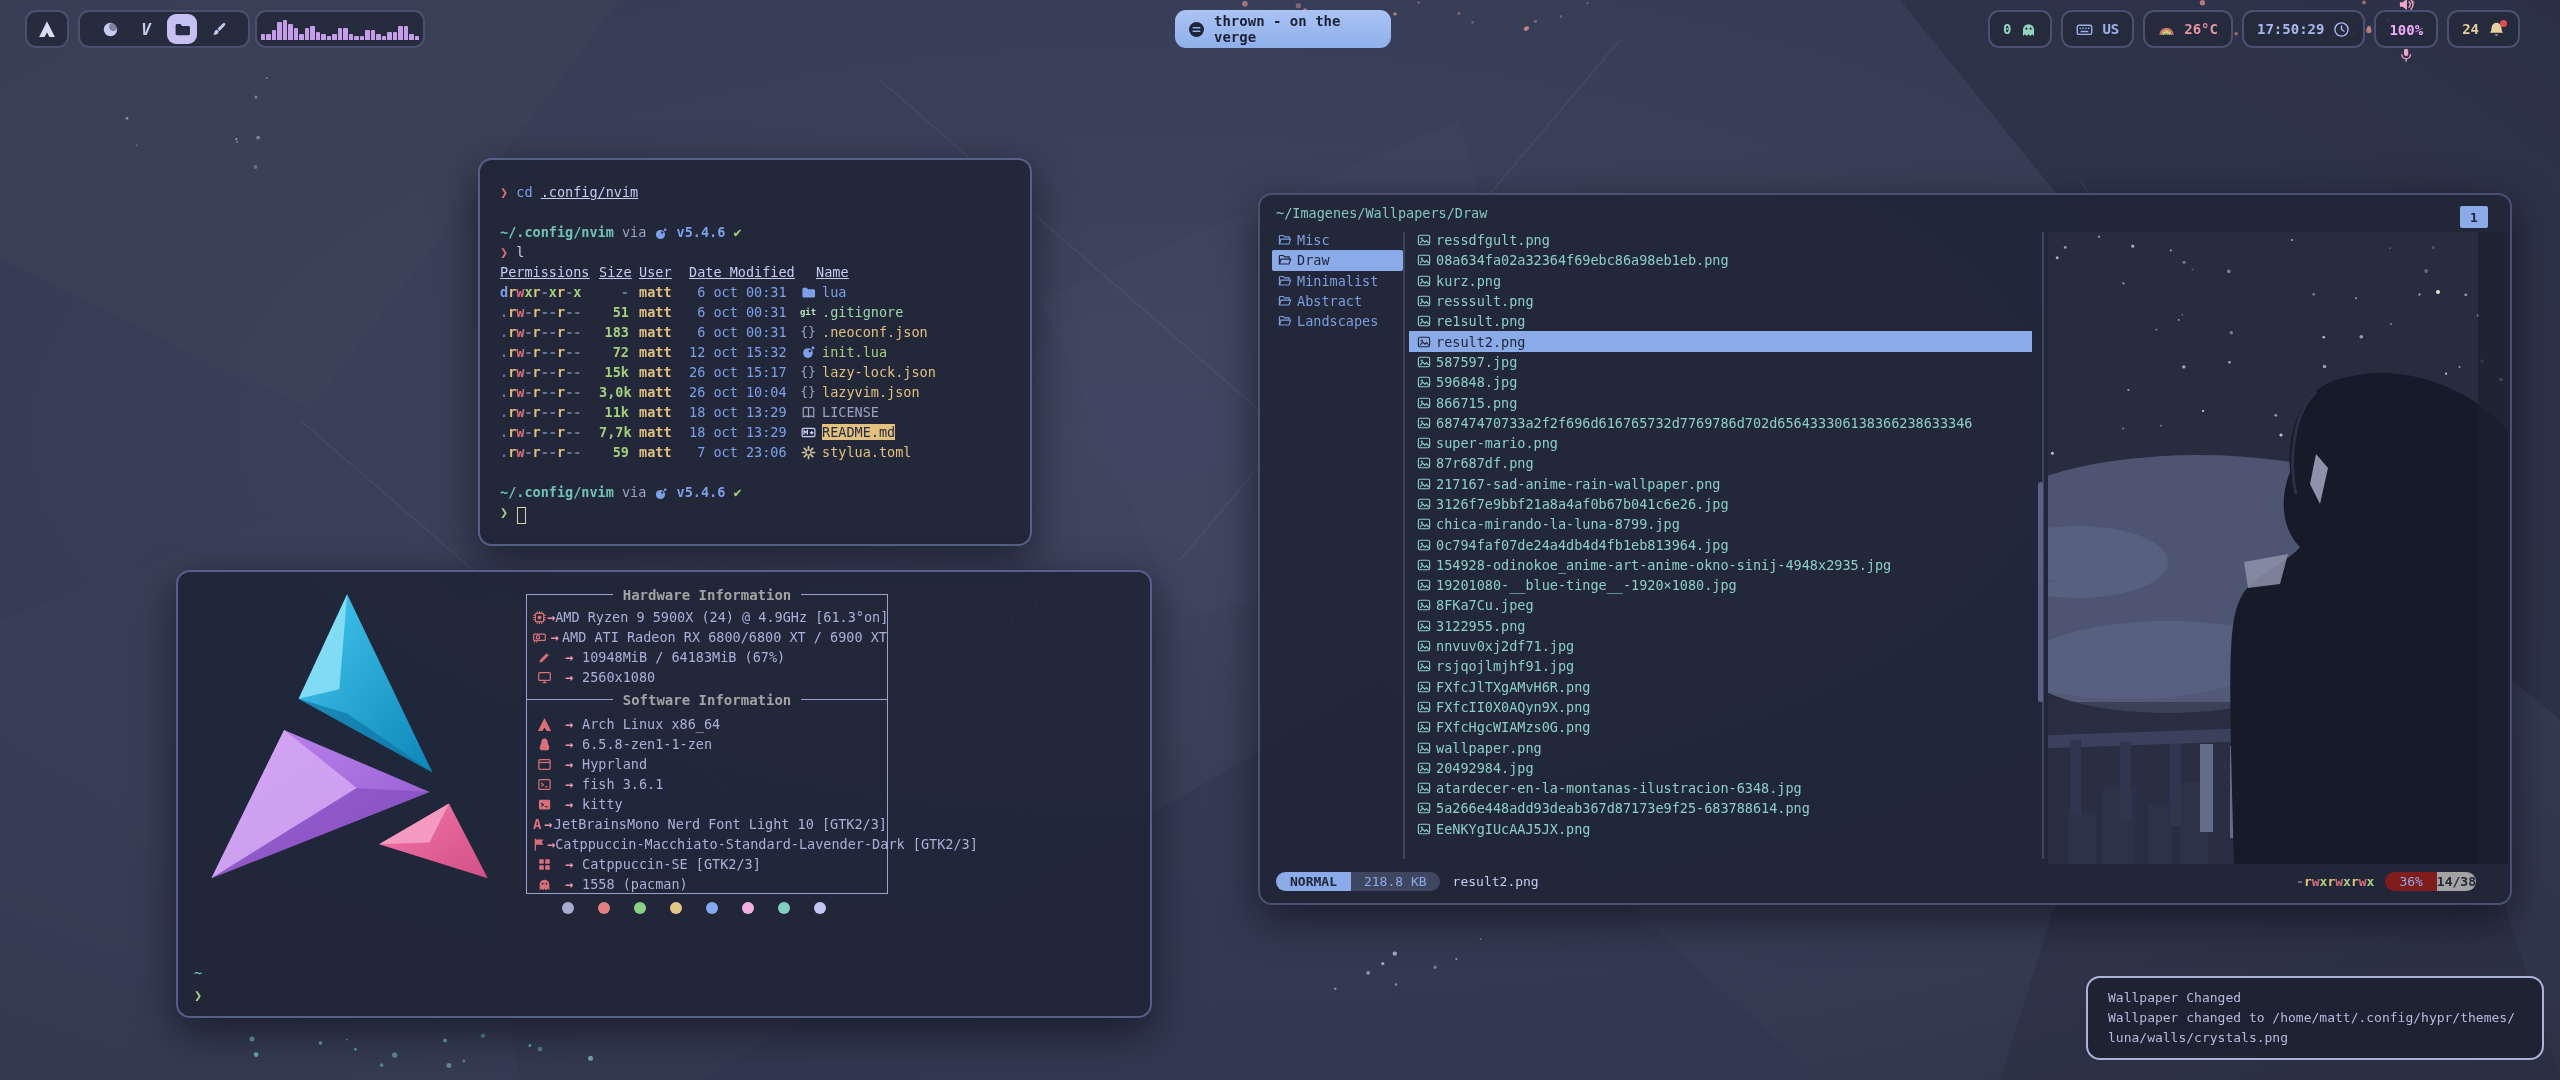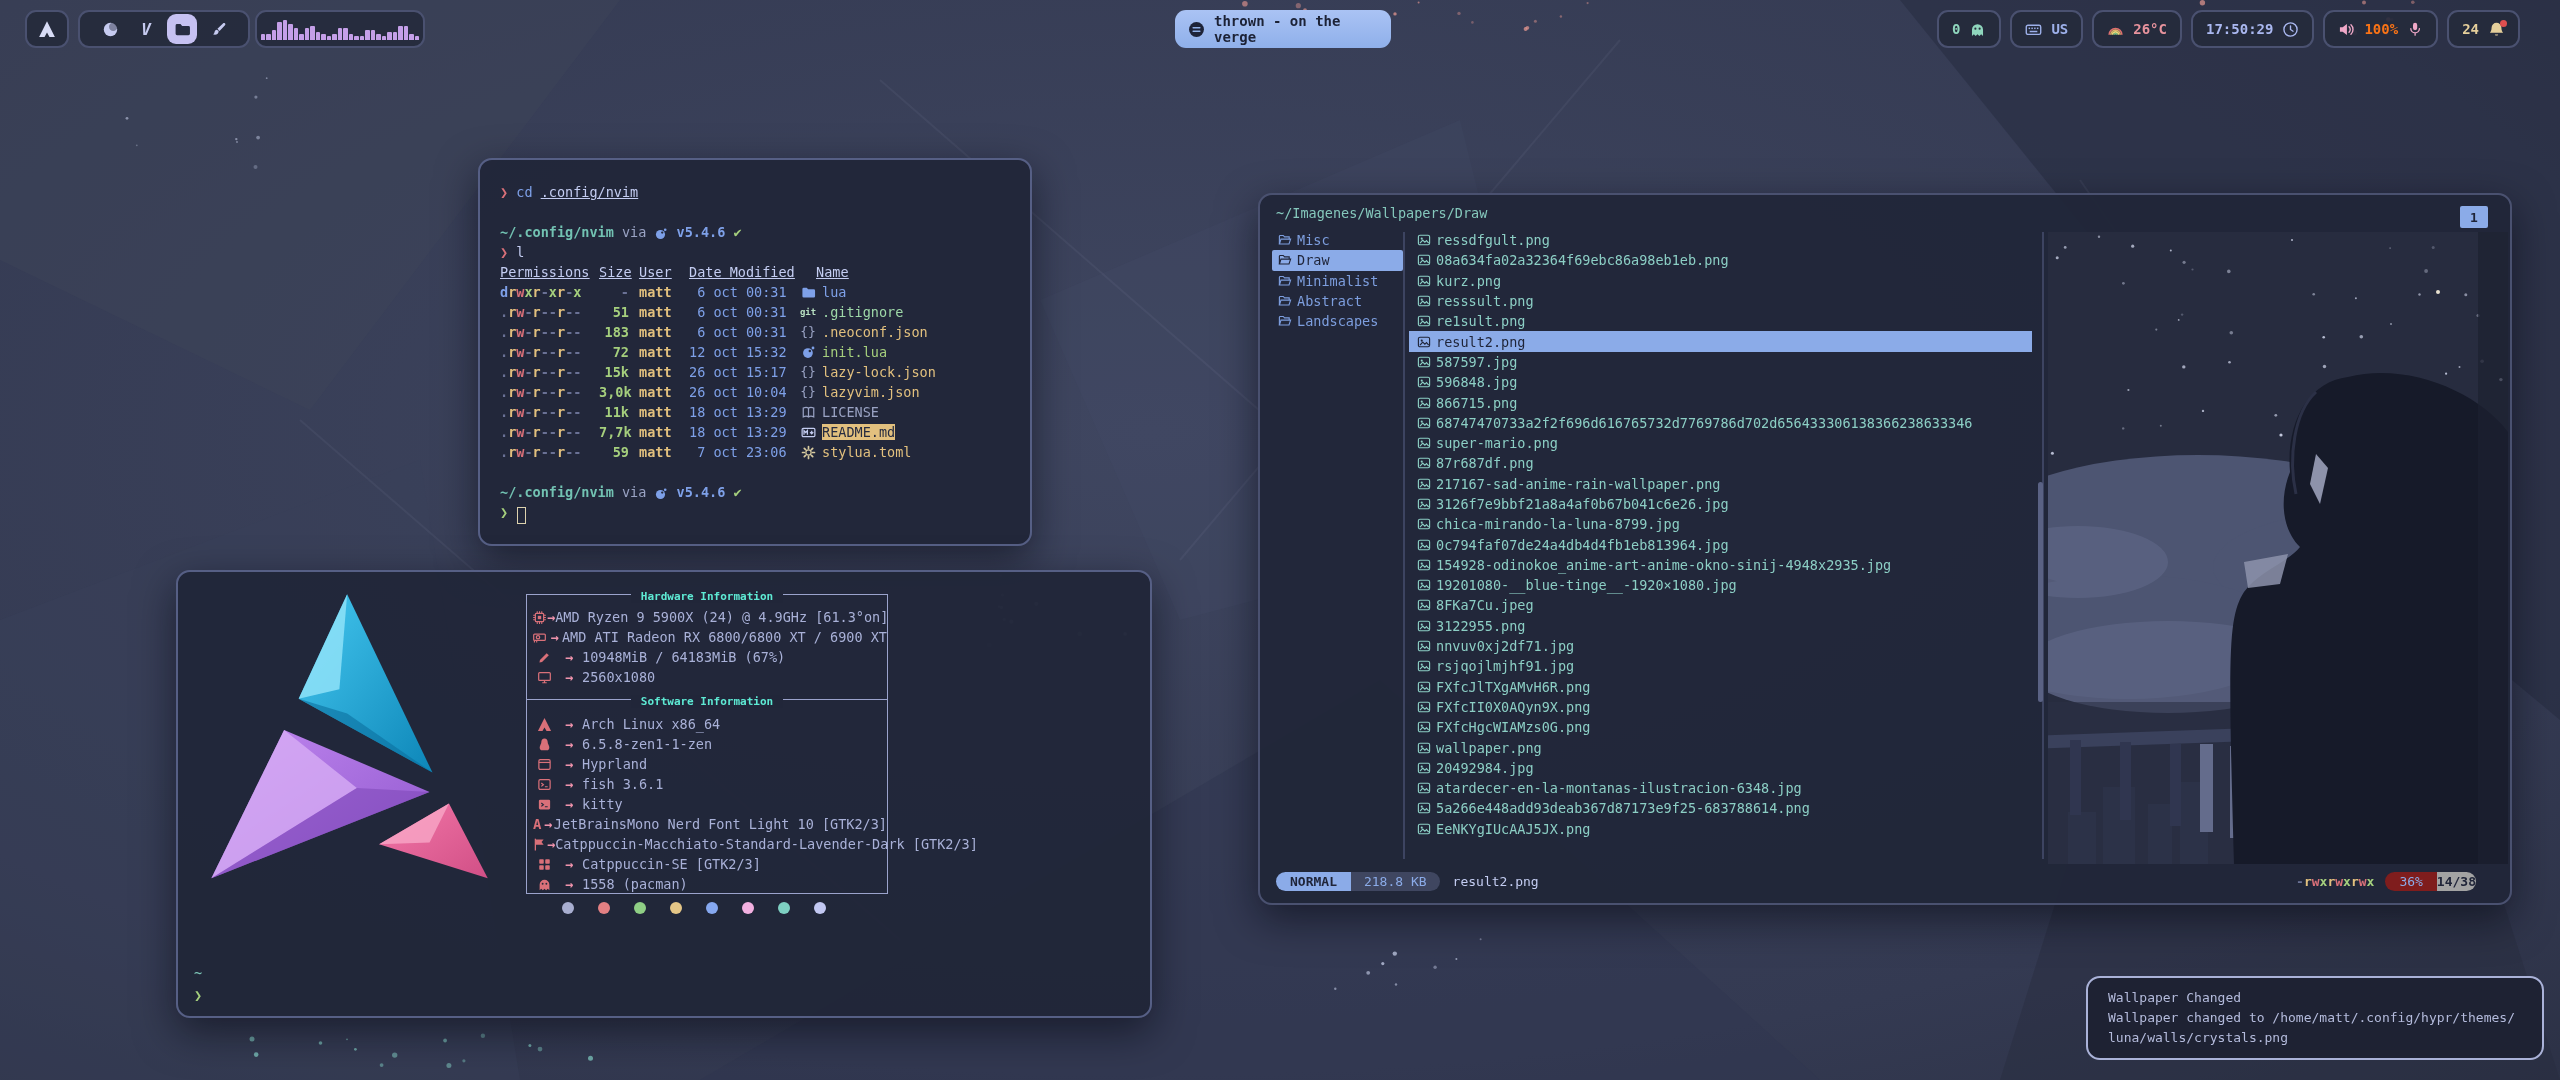--- a/index.html
+++ b/index.html
@@ -43,22 +43,22 @@
   .c-icon  { display:inline-flex; width:16px; margin-left:6px; justify-content:center; align-items:center; }
   .c-name  { margin-left:6px; }
   .hdr span { text-decoration:underline; }
   .cursor-box { display:inline-block; width:9px; height:17px; border:1.5px solid #ddd2ae;
                 margin-left:9px; transform:translateY(3px); }
 
   
   #fetch-win { left:176px; top:570px; width:976px; height:448px; }
   .fetch-box { position:absolute; left:348px; width:362px; border:1.5px solid #9ba3cc; }
   .fetch-legend { position:absolute; top:-10px; left:0; right:0; text-align:center; }
-  .fetch-legend span { background:#212639; padding:0 10px; color:#5eead4; font-weight:bold;
-                       font-size:11px; }
+  .fetch-legend span { background:#212639; padding:0 10px; color:#a3a3a3; font-weight:bold;
+                       font-size:14px; }
   .fetch-line { height:20px; display:flex; align-items:center; font-size:13.5px;
                 color:#a9b1d8; white-space:pre; }
   .f-icon { display:inline-flex; width:24px; margin-left:5px; justify-content:center; }
   .f-arrow { display:inline-block; width:26px; color:#ef93ac; font-weight:bold; text-align:center; }
   #fetch-dots { position:absolute; left:384px; top:330px; display:flex; gap:24px; }
   #fetch-dots i { width:12px; height:12px; border-radius:50%; display:block; }
 
   
   #fm-win { left:1258px; top:193px; width:1254px; height:712px; border-color:#4a5170; }
   #fm-path { position:absolute; left:16px; top:10px; font-size:13.5px; color:#85c8bc; }
@@ -309,21 +309,21 @@
       </div>
       <div class="pill" style="color: rgb(170, 184, 240);">
         <span>17:50:29</span>
         <span>
           <svg width="17" height="17" viewBox="0 0 16 16">
             <circle cx="8" cy="8" r="6.2" fill="none" stroke="#aab8f0" stroke-width="1.3"></circle>
             <path d="M8 4.6 V8 l2.4 1.6" fill="none" stroke="#aab8f0" stroke-width="1.3" stroke-linecap="round"></path>
           </svg>
         </span>
       </div>
-      <div class="pill" style="color: #f97316;">
+      <div class="pill" style="color: #f0abfc; flex-direction: column;">
         <span>
           <svg width="17" height="17" viewBox="0 0 16 16">
             <path d="M1.8 5.8 h2.6 L8.4 2.8 v10.4 L4.4 10.2 H1.8 Z" fill="#f0a8c8"></path>
             <path d="M10.4 5.4 a3.6 3.6 0 0 1 0 5.2 M12.2 3.6 a6 6 0 0 1 0 8.8" fill="none" stroke="#f0a8c8" stroke-width="1.3" stroke-linecap="round"></path>
           </svg>
         </span>
         <span>100%</span>
         <span>
           <svg width="16" height="16" viewBox="0 0 16 16">
             <rect x="6" y="1.8" width="4.2" height="7.4" rx="2.1" fill="#f0a8c8"></rect>

